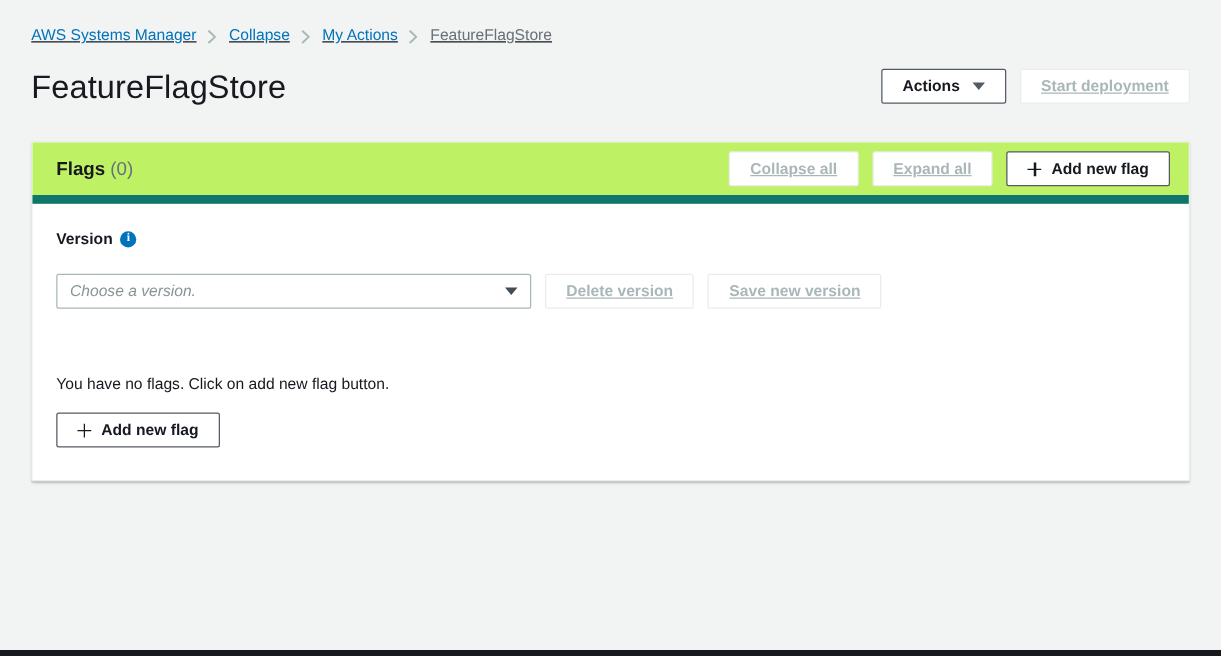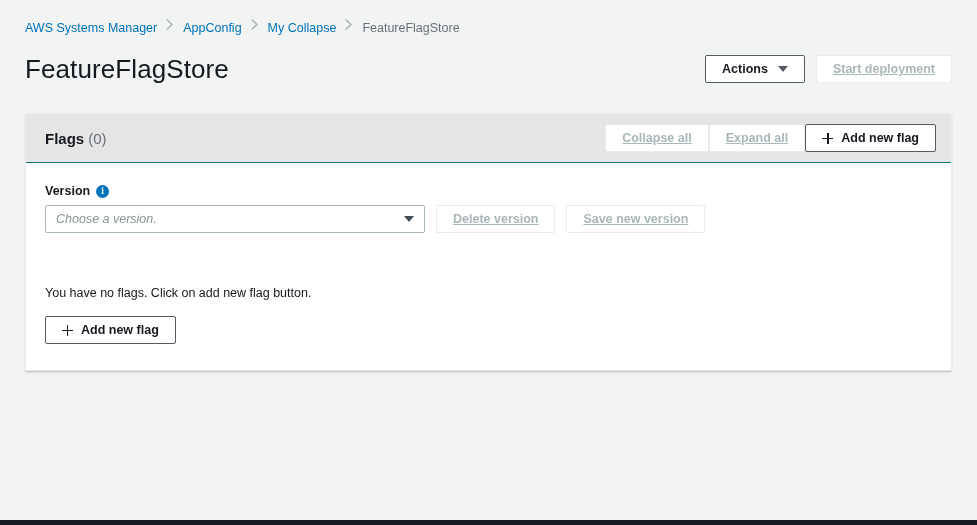--- a/index.html
+++ b/index.html
@@ -15,24 +15,25 @@
     overflow: hidden;
     position: relative;
   }
 
   
   .breadcrumb {
     position: absolute;
     left: 25px;
     top: 20px;
     display: flex;
-    align-items: flex-start;
+    align-items: flex-end;
     font-size: 12.5px;
     line-height: 16px;
     white-space: nowrap;
+    text-decoration: underline;
   }
   .crumb-link {
     color: #0073bb;
     text-decoration: none;
     cursor: pointer;
   }
   .crumb-current {
     color: #687078;
   }
   .crumb-sep {
@@ -126,56 +127,57 @@
     top: 113px;
     width: 927px;
     background: #ffffff;
     border: 1px solid #eaeded;
     border-radius: 1px;
     box-shadow: 0 1px 1px 0 rgba(0,28,36,0.15), 0 2px 3px -1px rgba(0,28,36,0.12);
     box-sizing: border-box;
   }
   .card-header {
     height: 49px;
-    background: #e5e5e5;
-    border-bottom: 1px solid #0f766e;
+    background: #bef264;
+    border-bottom: 7px solid #0f766e;
     display: flex;
     align-items: center;
     justify-content: space-between;
     padding: 0 15px 0 19px;
     box-sizing: border-box;
   }
   .card-header-title {
     font-size: 15px;
     font-weight: bold;
     color: #16191f;
   }
   .card-header-count {
     font-weight: normal;
     color: #687078;
     margin-left: 4px;
   }
   .card-header-actions {
     display: flex;
     align-items: flex-end;
+    gap: 11px;
   }
 
   .card-body {
     padding: 21px 19px 26px 19px;
   }
 
   
   .field-label {
     display: flex;
     align-items: center;
     gap: 6px;
     font-size: 12.5px;
     font-weight: bold;
     color: #16191f;
-    margin-bottom: 7px;
+    margin-bottom: 21px;
   }
   .info-icon {
     display: inline-flex;
     align-items: center;
     justify-content: center;
     width: 13px;
     height: 13px;
     border-radius: 50%;
     background: #0073bb;
     color: #ffffff;
@@ -242,27 +244,27 @@
 </head>
 <body>
 
 <nav class="breadcrumb">
   <a class="crumb-link">AWS Systems Manager</a>
   <span class="crumb-sep">
     <svg width="8" height="11" viewBox="0 0 8 11" aria-hidden="true">
         <path d="M1.2 1 L6 5.5 L1.2 10" fill="none" stroke="#aab7b8" stroke-width="1.6" stroke-linecap="round" stroke-linejoin="round"></path>
       </svg>
   </span>
-  <a class="crumb-link">AppConfig</a>
+  <a class="crumb-link">Collapse</a>
   <span class="crumb-sep">
     <svg width="8" height="11" viewBox="0 0 8 11" aria-hidden="true">
         <path d="M1.2 1 L6 5.5 L1.2 10" fill="none" stroke="#aab7b8" stroke-width="1.6" stroke-linecap="round" stroke-linejoin="round"></path>
       </svg>
   </span>
-  <a class="crumb-link">My Collapse</a>
+  <a class="crumb-link">My Actions</a>
   <span class="crumb-sep">
     <svg width="8" height="11" viewBox="0 0 8 11" aria-hidden="true">
         <path d="M1.2 1 L6 5.5 L1.2 10" fill="none" stroke="#aab7b8" stroke-width="1.6" stroke-linecap="round" stroke-linejoin="round"></path>
       </svg>
   </span>
   <span class="crumb-current">FeatureFlagStore</span>
 </nav>
 
 <div class="title-row">
   <h1 class="page-title">FeatureFlagStore</h1>

